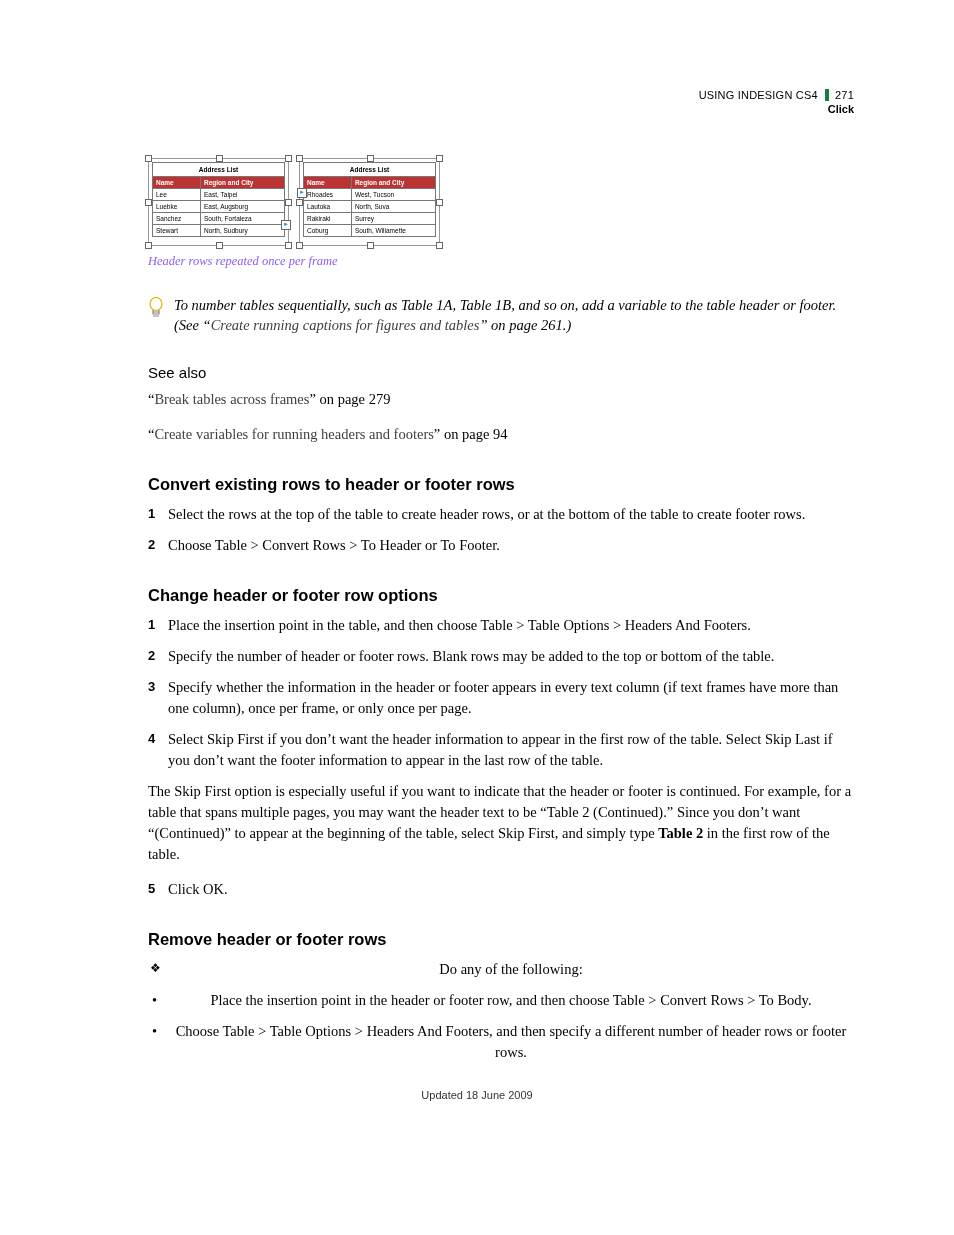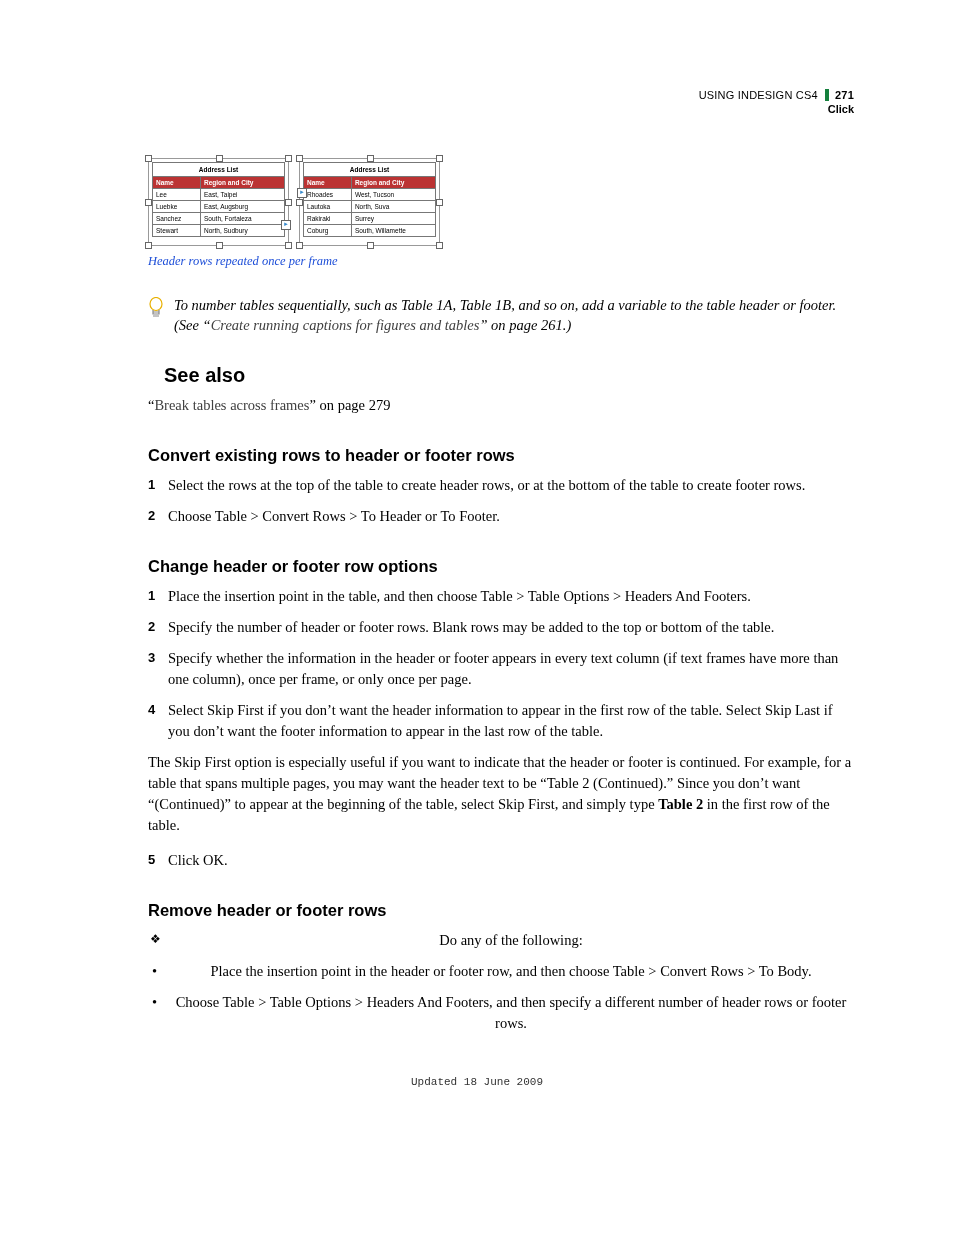--- a/index.html
+++ b/index.html
@@ -19,21 +19,21 @@
     position: absolute;
     top: 88px;
     right: 100px;
     text-align: right;
     font-family: "Myriad Pro", Arial, sans-serif;
     font-size: 11px;
     line-height: 1.3;
   }
   .running-header .line1 { letter-spacing: 0.2px; }
   .running-header .pgnum {
-    font-weight: bold;
+    font-weight: normal;
     border-left: 4px solid #15803d;
     padding-left: 6px;
     margin-left: 4px;
   }
   .running-header .line2 { font-weight: bold; }
   .content { margin-top: 70px; }
   .figure-block { margin: 4px 0 6px 0; }
   .fig-row { display: flex; gap: 10px; }
   .tframe {
     border: 1px solid #999;
@@ -87,43 +87,43 @@
     line-height: 7px;
     text-align: center;
     color: #38c;
   }
   .outport { right: -6px; bottom: 12px; }
   .inport  { left: -6px; top: 26px; }
   .fig-caption {
     font-style: italic;
     font-size: 12.5px;
     margin: 8px 0 0 0;
-    color: #1d4ed8;
+    color: #8b5cf6;
   }
   .tip-row {
     display: flex;
     align-items: flex-start;
     gap: 8px;
     margin: 26px 0 14px 0;
     font-style: italic;
     font-size: 14.5px;
     line-height: 1.4;
   }
   .bulb-icon { flex: 0 0 18px; margin-top: 2px; }
   .link { color: #404040; }
   p.body {
     font-size: 14.5px;
     line-height: 1.45;
     margin: 0 0 14px 0;
   }
   h3.see-also {
     font-family: "Myriad Pro", Arial, sans-serif;
-    font-weight: bold;
-    font-size: 20px;
-    margin: 28px 0 8px 16px;
+    font-weight: normal;
+    font-size: 15px;
+    margin: 28px 0 8px 0;
   }
   h3.sub {
     font-family: "Myriad Pro", Arial, sans-serif;
     font-weight: bold;
     font-size: 16.5px;
     margin: 30px 0 10px 0;
   }
   ol.steps {
     list-style: none;
     padding: 0;
@@ -173,21 +173,21 @@
     left: 4px;
     top: 0;
   }
   .bold-inline { font-weight: bold; }
   .footer-update {
     position: absolute;
     bottom: 32px;
     left: 0;
     width: 100%;
     text-align: center;
-    font-family: Liberation Mono, monospace;
+    font-family: Liberation Sans, sans-serif;
     font-size: 11px;
     color: #333;
   }
 </style>
 </head>
 <body>
 
 <div class="page">
 
   <div class="running-header">
@@ -300,20 +300,23 @@
       <div>
         <span>To number tables sequentially, such as Table 1A, Table 1B, and so on, add a variable to the table header or footer. (See “</span><a class="link">Create running captions for figures and tables</a><span>” on page 261.)</span>
       </div>
     </div>
 
 
     <h3 class="see-also">See also</h3>
     <p class="body">
       <span>“</span><a class="link">Break tables across frames</a><span>” on page 279</span>
     </p>
+    <p class="body">
+      <span>“</span><a class="link">Create variables for running headers and footers</a><span>” on page 94</span>
+    </p>
 
     <h3 class="sub">Convert existing rows to header or footer rows</h3>
     <ol class="steps">
       <li>Select the rows at the top of the table to create header rows, or at the bottom of the table to create footer rows.</li>
       <li>Choose Table &gt; Convert Rows &gt; To Header or To Footer.</li>
     </ol>
 
     <h3 class="sub">Change header or footer row options</h3>
     <ol class="steps">
       <li>Place the insertion point in the table, and then choose Table &gt; Table Options &gt; Headers And Footers.</li>

